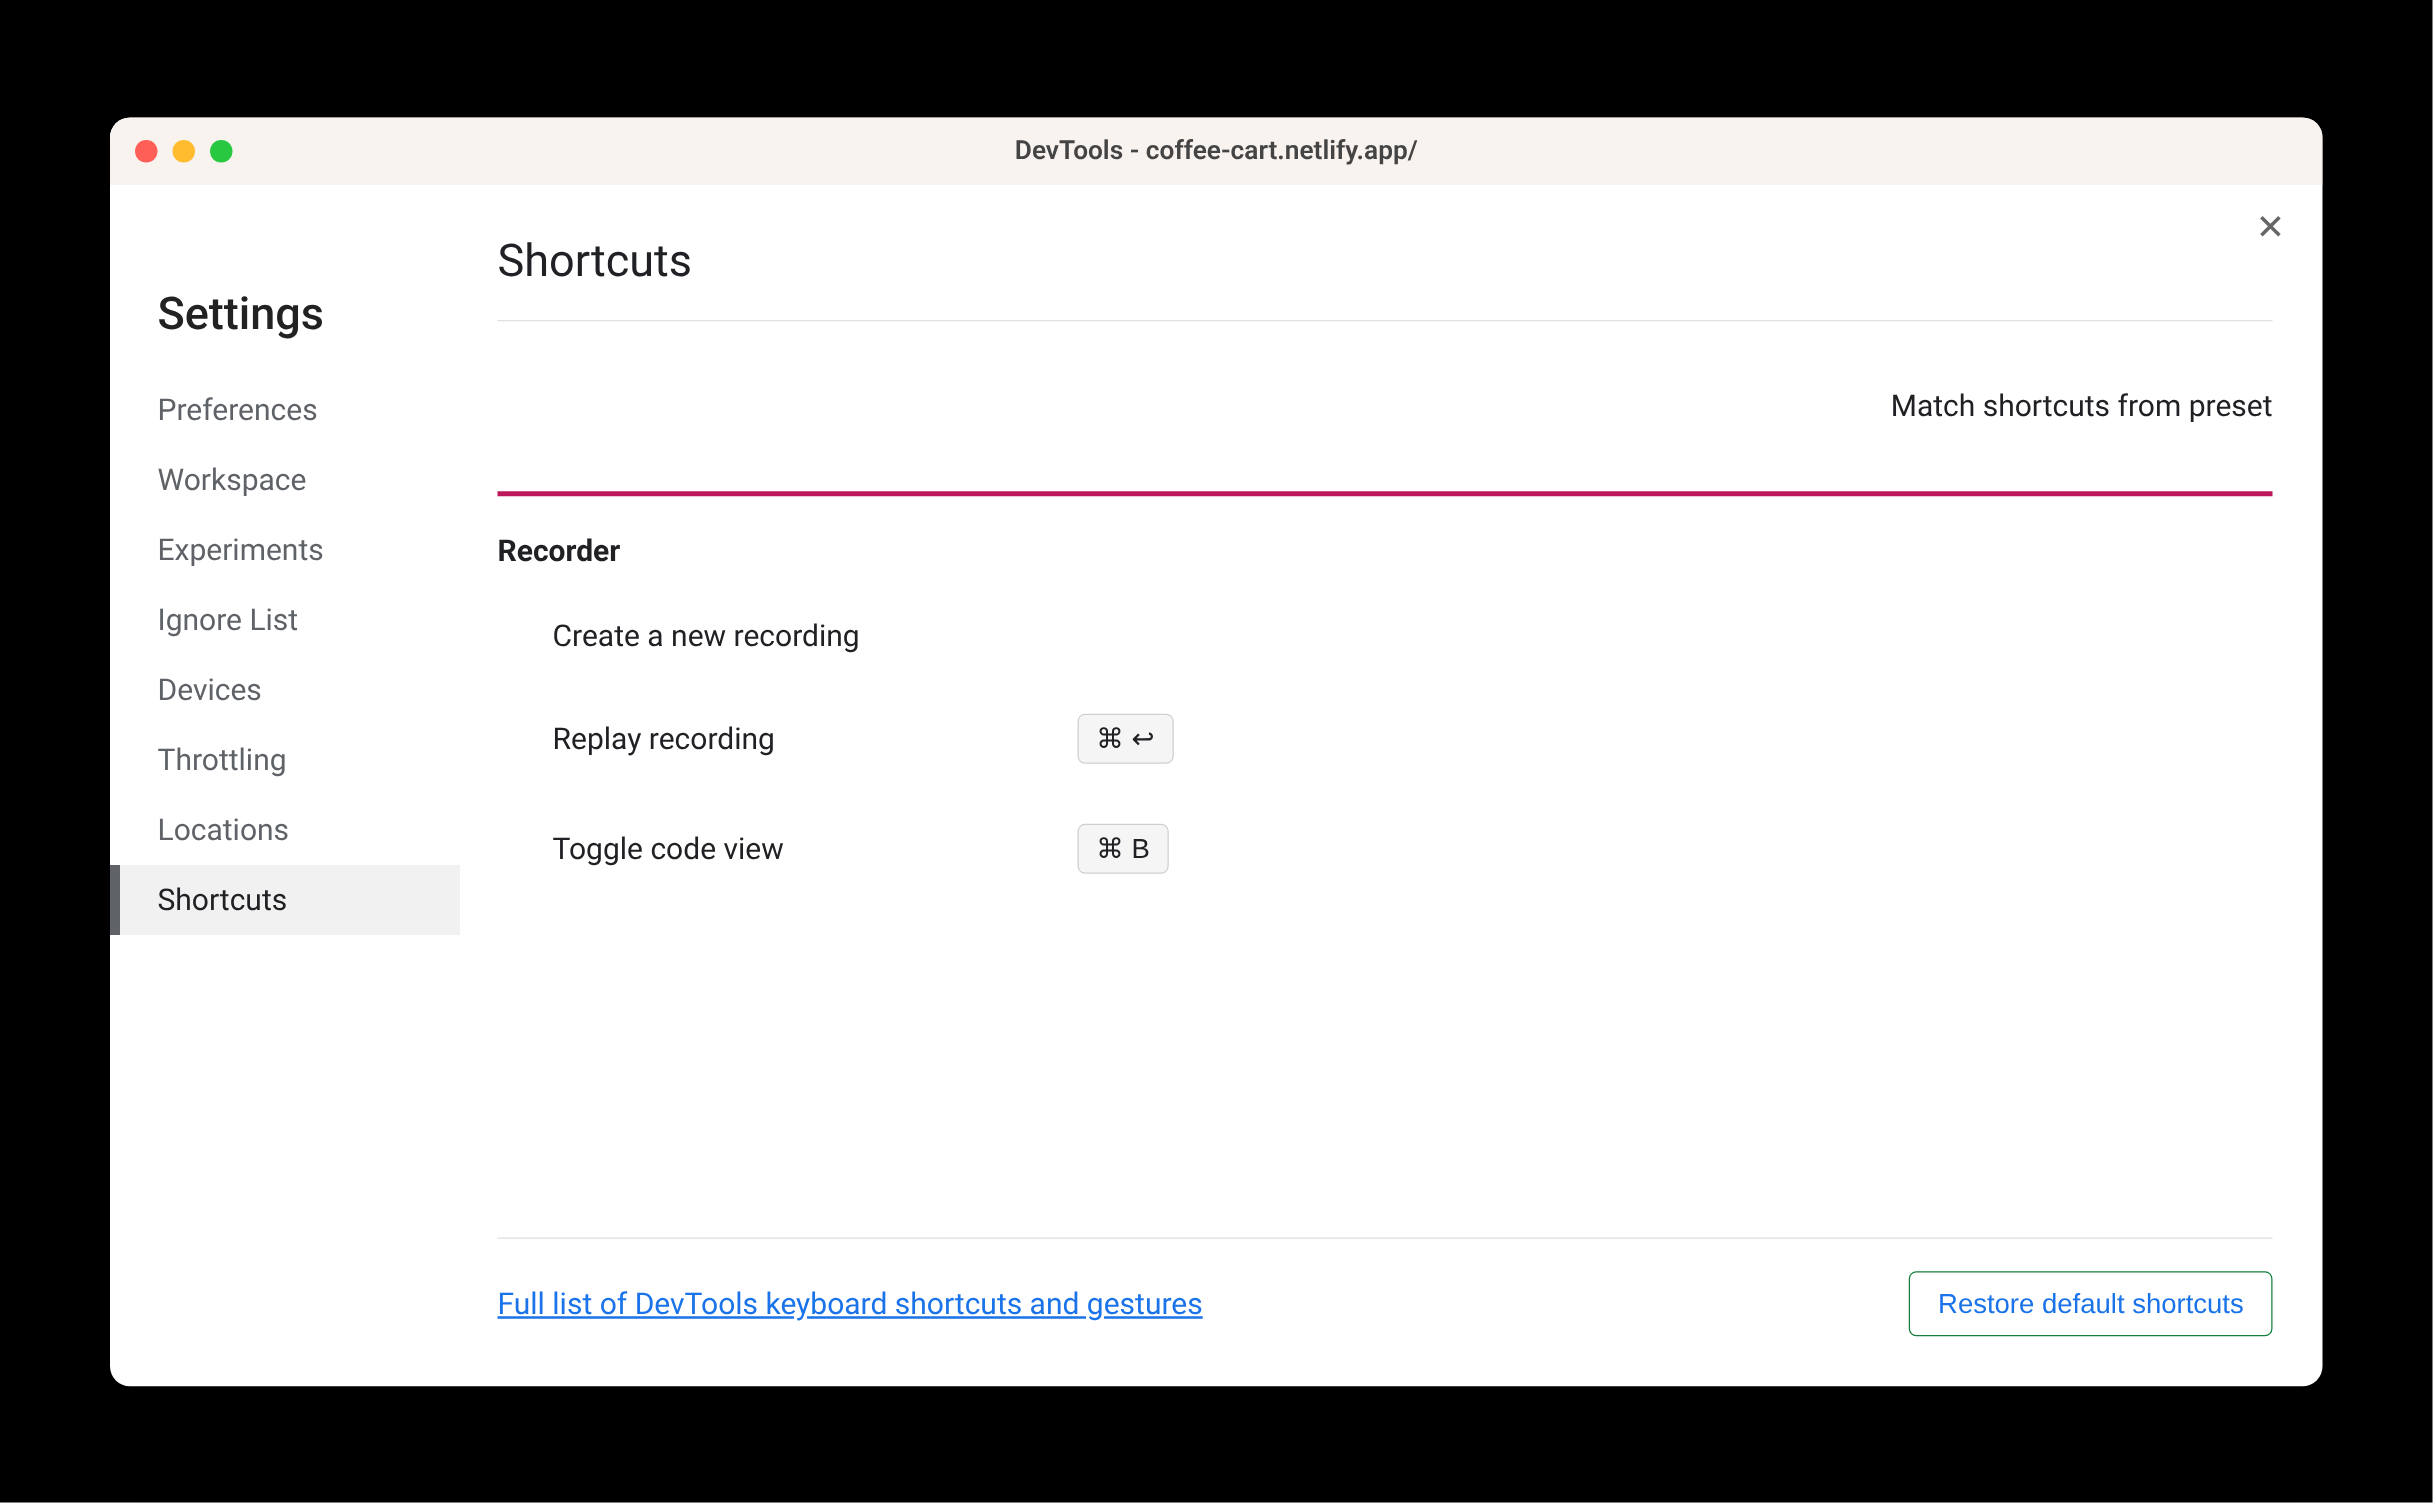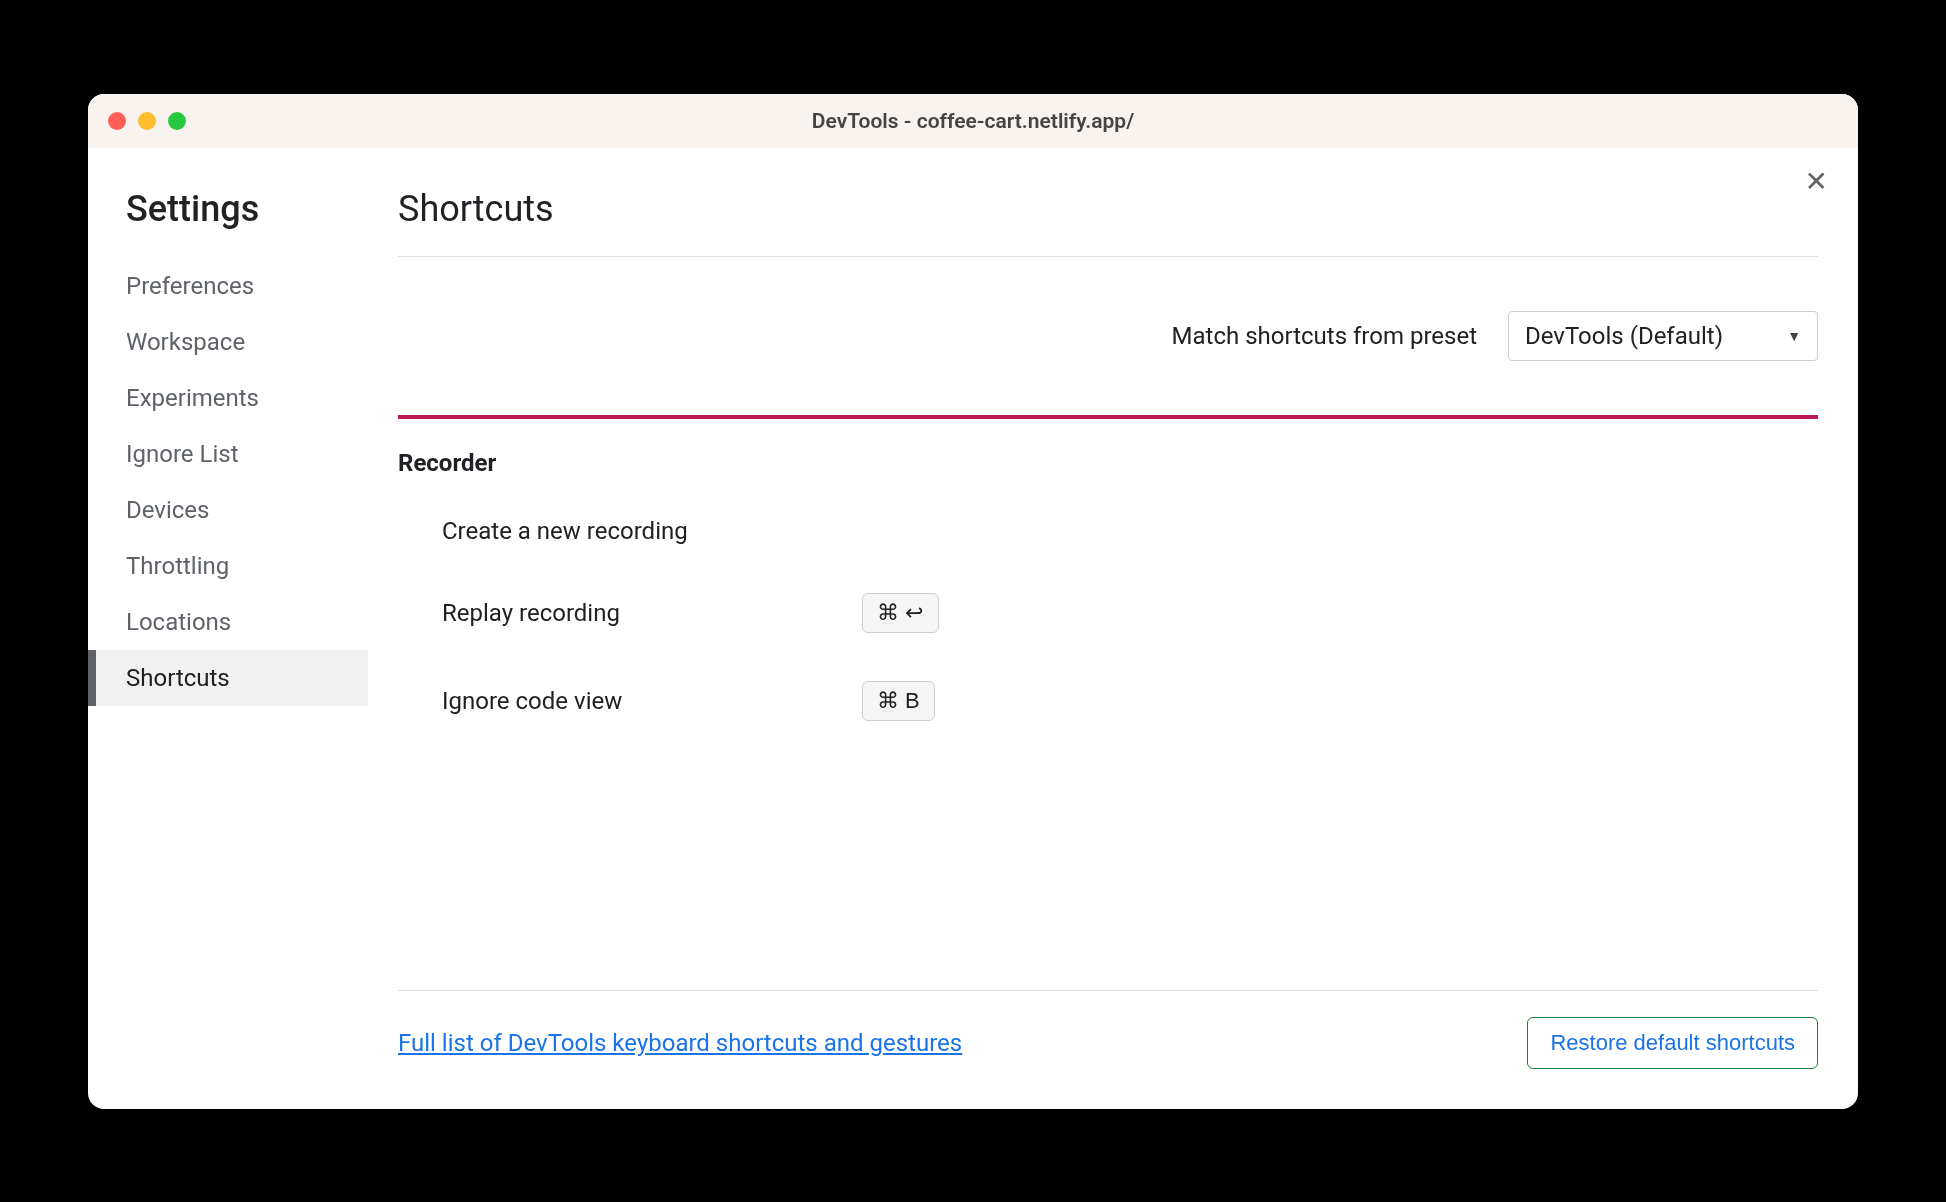--- a/index.html
+++ b/index.html
@@ -89,20 +89,21 @@
       padding-top: 40px;
       position: relative;
     }
 
     .sidebar-title {
       font-size: 36px;
       font-weight: 500;
       color: #222;
       padding-left: 38px;
       margin-bottom: 28px;
+      margin-top: 42px;
     }
 
     .sidebar-item {
       font-size: 24px;
       color: #5f6368;
       padding: 14px 0 14px 38px;
       cursor: pointer;
       position: relative;
     }
 
@@ -283,41 +284,37 @@
       <div class="sidebar-item active">
         <span>Shortcuts</span>
       </div>
     </div>
 
     <div class="main">
       <div class="page-title">Shortcuts</div>
 
       <div class="preset-row">
         <span class="preset-label">Match shortcuts from preset</span>
-        <div class="preset-select">
-          <span>DevTools (Default)</span>
-          <span class="chevron">▼</span>
-        </div>
       </div>
 
       <div class="shortcuts-scroll">
         <div class="section-title">Recorder</div>
 
         <div class="shortcut-row">
           <span class="shortcut-label">Create a new recording</span>
         </div>
 
         <div class="shortcut-row">
           <span class="shortcut-label">Replay recording</span>
           <span class="shortcut-key">⌘  ↩</span>
         </div>
 
 
         <div class="shortcut-row">
-          <span class="shortcut-label">Ignore code view</span>
+          <span class="shortcut-label">Toggle code view</span>
           <span class="shortcut-key">⌘  B</span>
         </div>
 
       </div>
 
       <div class="footer">
         <a class="footer-link">Full list of DevTools keyboard shortcuts and gestures</a>
         <button class="restore-button">Restore default shortcuts</button>
       </div>
     </div>

